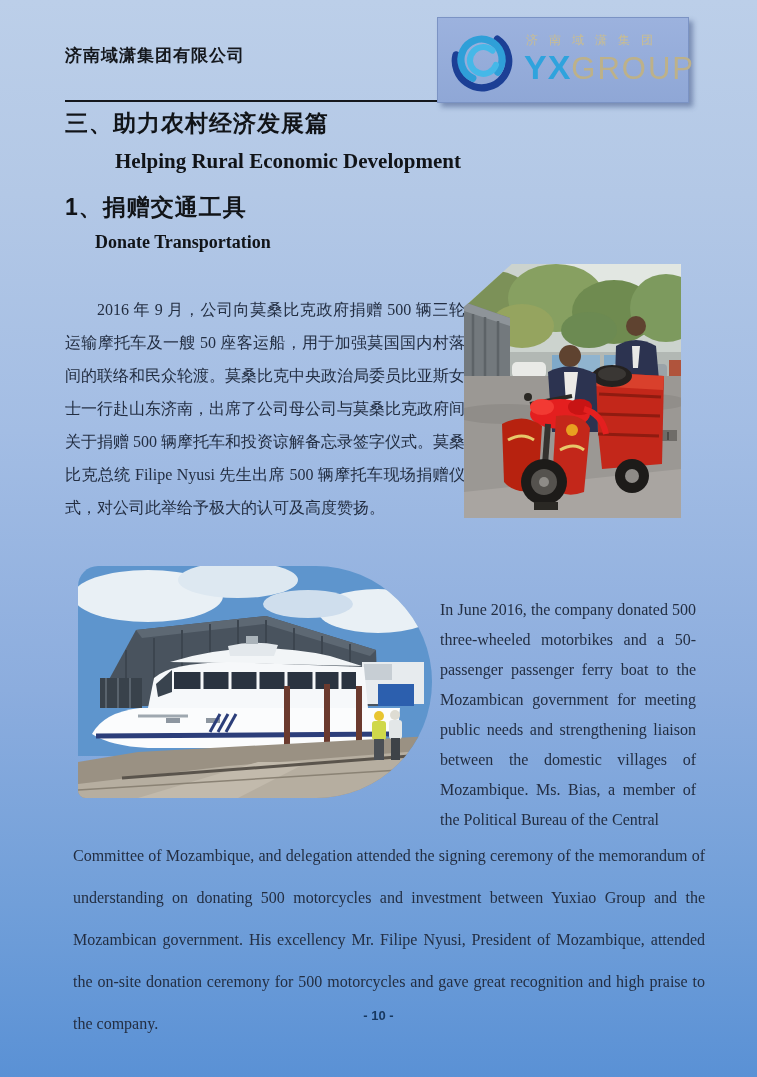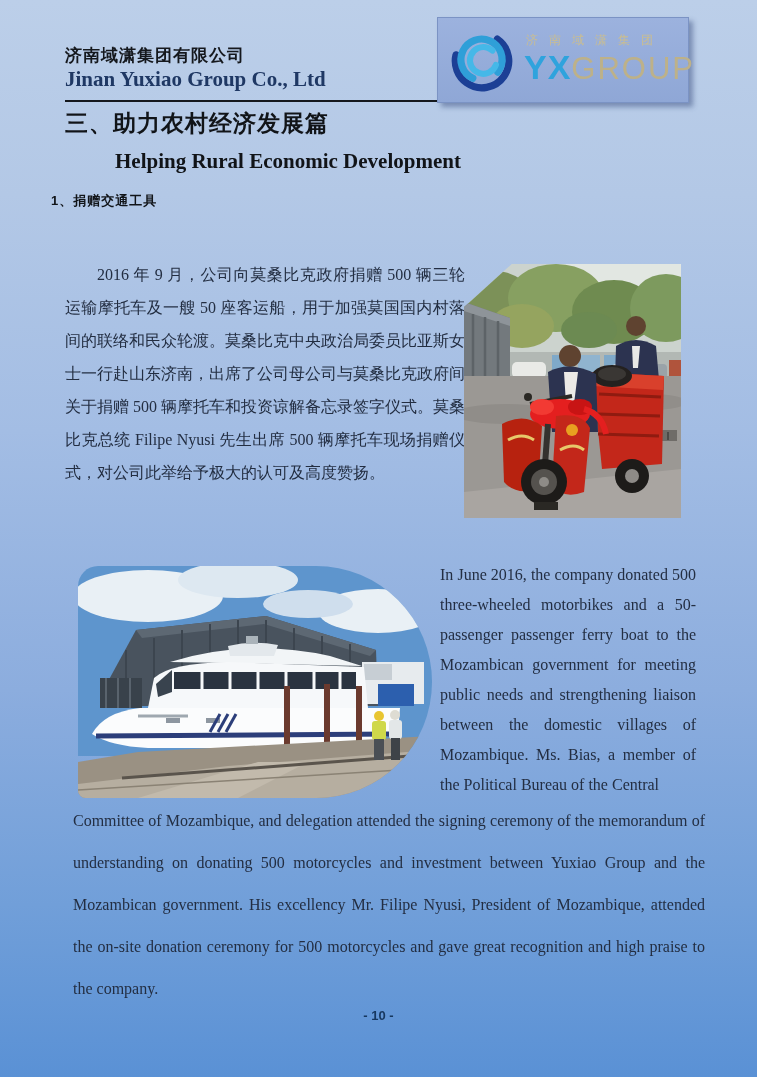--- a/index.html
+++ b/index.html
@@ -61,35 +61,36 @@
     left: 65px; top: 108px;
     font-family: "Liberation Sans", sans-serif;
     font-weight: bold; font-size: 23px; color: #111418; letter-spacing: 1px;
   }
   .section-en {
     left: 115px; top: 149px;
     font-family: "Liberation Serif", serif;
     font-weight: bold; font-size: 21px; color: #111418;
   }
   .sub-cn {
-    left: 51px; top: 192px;
-    font-family: "Liberation Sans", sans-serif;
-    font-weight: bold; font-size: 13px; color: #111418; letter-spacing: 1px;
+    left: 65px; top: 192px;
+    font-family: "Liberation Sans", sans-serif;
+    font-weight: bold; font-size: 23px; color: #111418; letter-spacing: 1px;
   }
   .sub-en {
     left: 95px; top: 232px;
     font-family: "Liberation Serif", serif;
     font-weight: bold; font-size: 18px; color: #111418;
   }
 
   
   .para {
     font-family: "Liberation Serif", serif;
     color: #232e42;
     text-align: justify;
+    margin-top: 35px;
   }
   .para-cn {
     left: 65px; top: 258px; width: 400px;
     font-size: 16px; line-height: 33px;
     text-indent: 2em;
   }
   .para-en-col {
     left: 440px; top: 560px; width: 256px;
     font-size: 16px; line-height: 30px;
   }
@@ -118,38 +119,38 @@
     font-family: "Liberation Sans", sans-serif;
     font-weight: bold; font-size: 13px; color: #17375e;
   }
 </style>
 </head>
 <body>
 
 <div class="page">
 
   <div class="abs company-cn">济南域潇集团有限公司</div>
-  <div class="abs company-en">Jinan Yuxiao Group  Co., Ltd</div>
   <div class="abs header-rule"></div>
 
   <div class="abs logo-panel">
     <svg class="abs logo-swirl" viewBox="0 0 70 70">
       <g fill="none" stroke-linecap="round">
         <circle cx="35" cy="35" r="26" stroke="#1c3f95" stroke-width="7" stroke-dasharray="112 52" transform="rotate(-55 35 35)"></circle>
         <circle cx="34" cy="36" r="20" stroke="#2f9fd8" stroke-width="7" stroke-dasharray="98 28" transform="rotate(115 35 35)"></circle>
         <circle cx="36" cy="34" r="13" stroke="#45b8e8" stroke-width="6" stroke-dasharray="66 16" transform="rotate(20 35 35)"></circle>
       </g>
     </svg>
     <div class="abs logo-cn">济南域潇集团</div>
     <div class="abs logo-line2"><span class="logo-yx">YX</span><span class="logo-group">GROUP</span></div>
   </div>
 
   <div class="abs section-cn">三、助力农村经济发展篇</div>
   <div class="abs section-en">Helping Rural Economic Development</div>
   <div class="abs sub-cn">1、捐赠交通工具</div>
+  <div class="abs sub-en">Donate Transportation</div>
 
   <div class="abs para para-cn">2016 年 9 月，公司向莫桑比克政府捐赠 500 辆三轮运输摩托车及一艘 50 座客运船，用于加强莫国国内村落间的联络和民众轮渡。莫桑比克中央政治局委员比亚斯女士一行赴山东济南，出席了公司母公司与莫桑比克政府间关于捐赠 500 辆摩托车和投资谅解备忘录签字仪式。莫桑比克总统 Filipe Nyusi 先生出席 500 辆摩托车现场捐赠仪式，对公司此举给予极大的认可及高度赞扬。</div>
 
   <div class="abs photo-trike">
     <svg viewBox="0 0 217 254" preserveAspectRatio="none">
 
       <rect width="217" height="110" fill="#ccd3ce"></rect>
       <rect x="95" width="122" height="50" fill="#e2e7e2"></rect>
 
       <ellipse cx="25" cy="42" rx="48" ry="36" fill="#7c9158"></ellipse>

